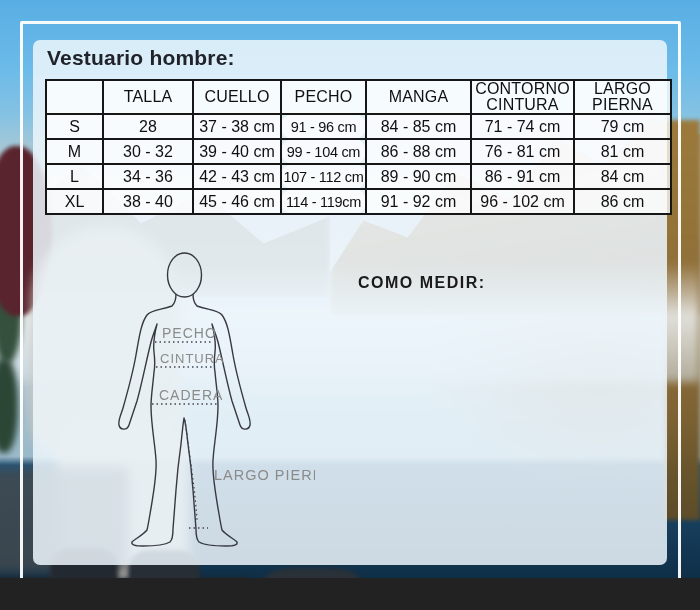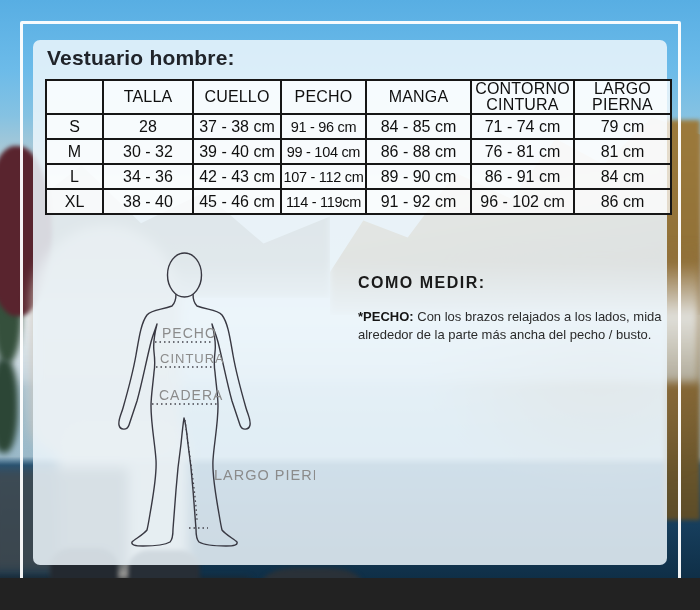--- a/index.html
+++ b/index.html
@@ -53,21 +53,21 @@
   
   .title { left:47px; top:46px; font-size:21px; font-weight:700; color:#20242a; letter-spacing:.2px; }
   
   table.size { left:38px; top:79px; width:625px; border-collapse:collapse; table-layout:fixed;
     font-size:16px; color:#101010; text-align:center;margin-left:7px; }
   table.size th, table.size td { border:2px solid #161616; background:rgba(255,255,255,.74);
     white-space:nowrap; overflow:visible; font-weight:normal; padding:0; }
   table.size thead tr { height:34px; }
   table.size thead th { font-size:16px; line-height:1.0; white-space:normal; letter-spacing:.2px; }
   table.size tbody tr { height:25px; }
-  td.c-pecho { font-size:14.5px; letter-spacing:-.3px; }
+  td.c-pecho { font-size:14.5px; letter-spacing:-.3px;border-radius:12px; }
   
   svg.figure { left:115px; top:248px; }
   svg.figure text { fill:#8b8b8b; letter-spacing:1px; font-family:"Liberation Sans",sans-serif; }
   
   .howto { left:358px; top:274px; width:306px; color:#2b2b2b; }
   .howto h2 { font-size:16px; font-weight:600; letter-spacing:1.5px; color:#1a1a1a; margin-bottom:16px; }
   .howto .item { font-size:13px; line-height:1.36; margin-bottom:14px; }
   .howto .lbl { font-weight:bold; color:#151515; }
 </style>
 </head>
@@ -180,15 +180,14 @@
     <path d="M37,156 L102,156" stroke="#44444c" stroke-width="1.3" stroke-dasharray="1.5 3" fill="none"></path>
     <path d="M70,172 C74,205 80,240 82,272 M74,280 L93,280" stroke="#44444c" stroke-width="1.3" stroke-dasharray="1.5 3" fill="none"></path>
     <text x="47" y="90" font-size="14">PECHO</text>
     <text x="45" y="115" font-size="13">CINTURA</text>
     <text x="44" y="152" font-size="14">CADERA</text>
     <text x="99" y="232" font-size="14.5">LARGO PIERNA</text>
   </svg>
 
   <div class="howto">
     <h2>COMO MEDIR:</h2>
-    <p class="item"><span class="lbl">*PECHO:</span><span> Con los brazos relajados a los lados, mida alrededor de la parte más ancha del pecho / busto.</span></p>
   </div>
 </div>
 
 </body></html>

